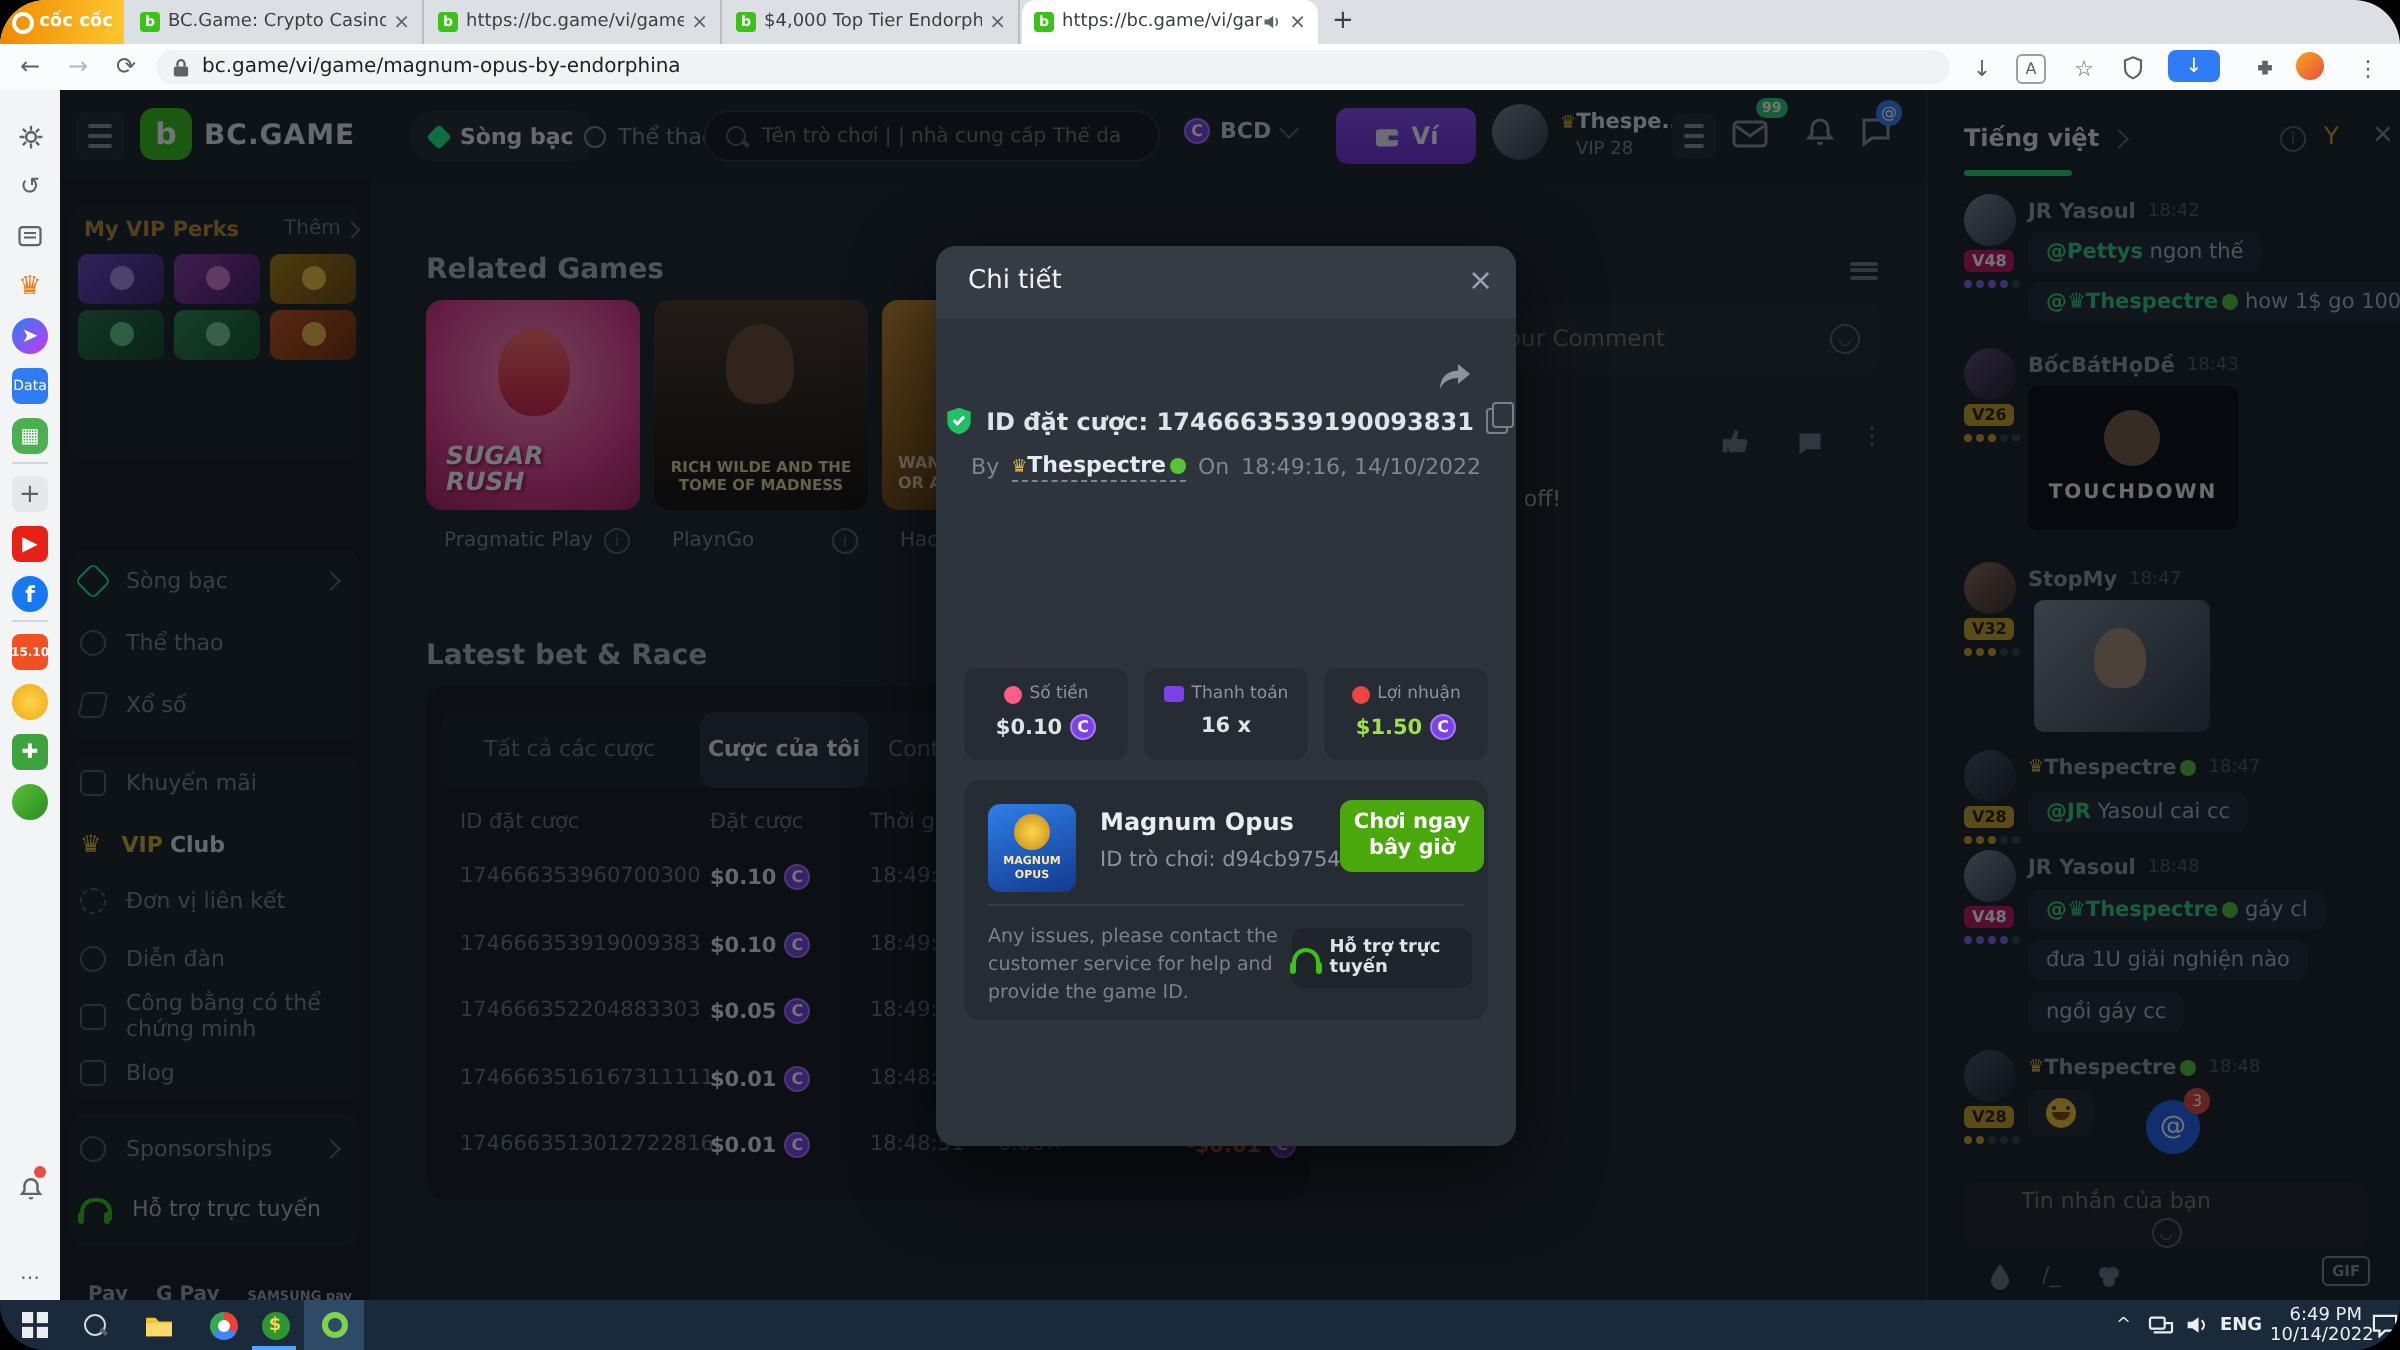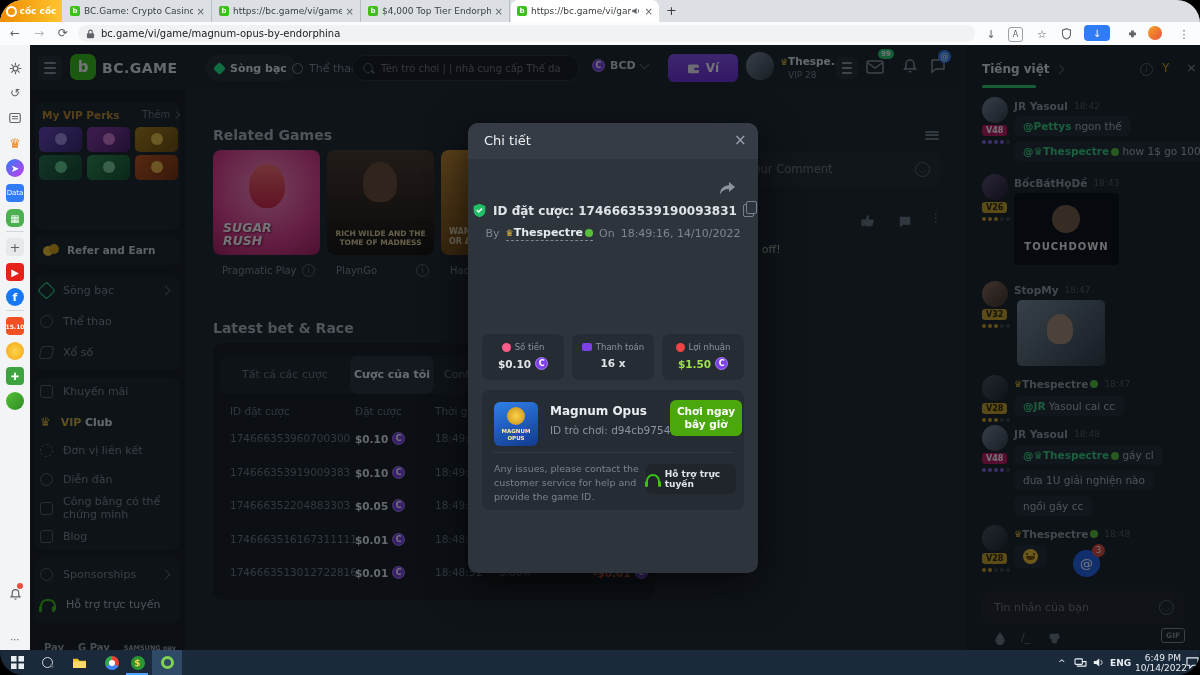--- a/index.html
+++ b/index.html
@@ -272,27 +272,20 @@
         </div>
       <div class="tile" style="left:9px;top:65px;background:linear-gradient(135deg,#27734a,#12472a);">
           <div class="tdot" style="background:#6fe3a0;"></div>
         </div>
       <div class="tile" style="left:57px;top:65px;background:linear-gradient(135deg,#2f8a4f,#14532d);">
           <div class="tdot" style="background:#8de2a8;"></div>
         </div>
       <div class="tile" style="left:105px;top:65px;background:linear-gradient(135deg,#c2541b,#7a2f0c);">
           <div class="tdot" style="background:#ffcf4d;"></div>
         </div>
-      <div class="panel abs f" style="left:5px;top:145px;width:145px;height:30px;gap:8px;">
-        <span style="margin-left:8px;width:16px;height:12px;position:relative;">
-          <span class="abs" style="left:0;top:2px;width:10px;height:10px;border-radius:50%;background:#f2c230;"></span>
-          <span class="abs" style="left:6px;top:0;width:10px;height:10px;border-radius:50%;background:#d9a416;"></span>
-        </span>
-        <span style="font-size:10.5px;font-weight:bold;color:#cfd6dc;">Refer and Earn</span>
-      </div>
       <div class="panel abs" style="left:5px;top:185px;width:145px;height:95px;"></div>
       <div class="mitem" style="top:194px;">
           <span class="micon" style="transform:rotate(45deg);border-color:#24ee89;"></span>
           <span>Sòng bạc</span>
           <span class="chev" style="position:absolute;left:122px;"></span>
         </div>
       <div class="mitem" style="top:225px;">
           <span class="micon micirc"></span>
           <span>Thể thao</span>
         </div>
@@ -549,21 +542,21 @@
           <span class="dot" style="background:#c9a227;"></span>
           <span class="dot" style="background:#3a414a;"></span>
           <span class="dot" style="background:#3a414a;"></span>
           <span class="dot" style="background:#3a414a;"></span>
         </div>
       <div class="bubble" style="left:50px;top:500px;"><span class="emoji-face" style="display:inline-block;vertical-align:middle;"></span></div>
 
       <div class="abs" style="left:109px;top:505px;width:27px;height:27px;border-radius:50%;background:#2563eb;color:#fff;font-size:13px;display:flex;align-items:center;justify-content:center;">@</div>
       <div class="abs" style="left:128px;top:499px;width:13px;height:13px;border-radius:50%;background:#e24a3b;color:#fff;font-size:8px;display:flex;align-items:center;justify-content:center;">3</div>
 
-      <div class="abs f" style="left:18px;top:546px;width:202px;height:33px;background:#20262d;border-radius:7px;padding:0 10px;box-sizing:border-box;">
+      <div class="abs f" style="left:18px;top:546px;width:202px;height:33px;background:#20262d;border-radius:7px;padding:0 10px;box-sizing:border-box;flex-direction:column;">
         <input style="background: none; border: none; outline: none; flex: 1 1 0%; font-size: 11px; color: rgb(170, 180, 189); font-family: inherit;" placeholder="Tin nhắn của bạn">
         <span class="icirc" style="width:15px;height:15px;">◡</span>
       </div>
       <div class="abs" style="left:30px;top:585px;"><svg width="12" height="14" viewBox="0 0 12 14">
             <path d="M6 1C3 5 1.5 7.5 1.5 9.5a4.5 4.5 0 0 0 9 0C10.5 7.5 9 5 6 1z" fill="#6b7480"></path>
           </svg></div>
       <div class="abs" style="left:57px;top:586px;color:#6b7480;font-size:11px;">/_</div>
       <div class="abs" style="left:84px;top:585px;"><svg width="13" height="13" viewBox="0 0 13 13">
             <circle cx="4.5" cy="4.5" r="3" fill="#6b7480"></circle>
             <circle cx="8.5" cy="4.5" r="3" fill="#6b7480"></circle>

